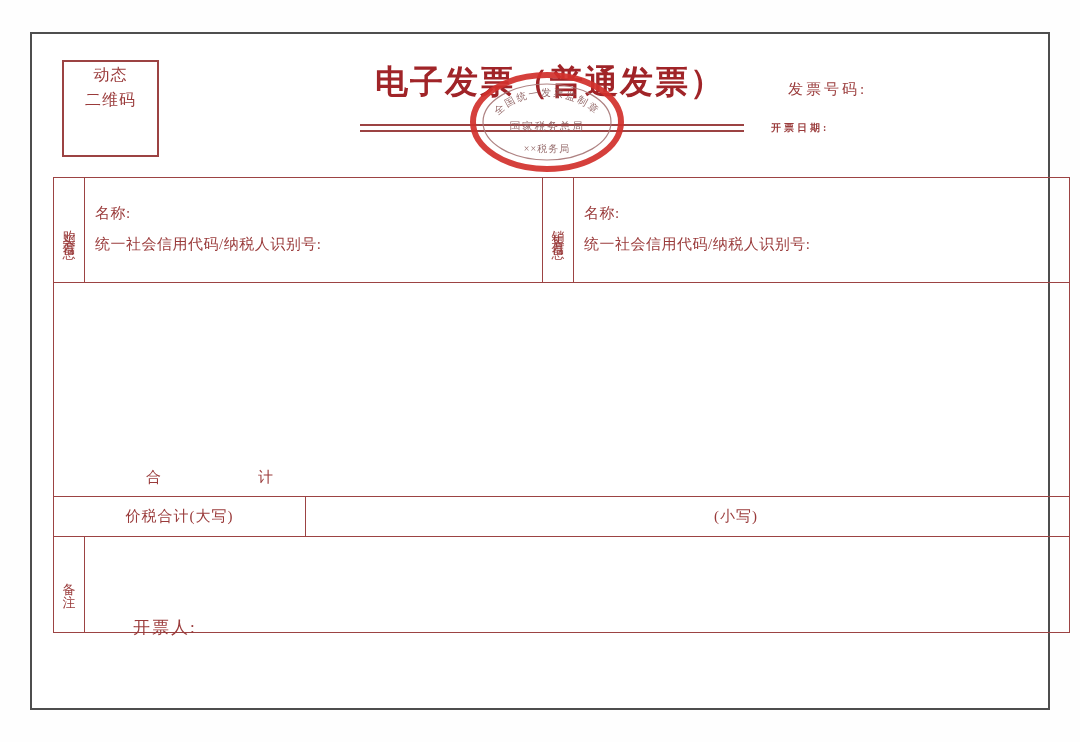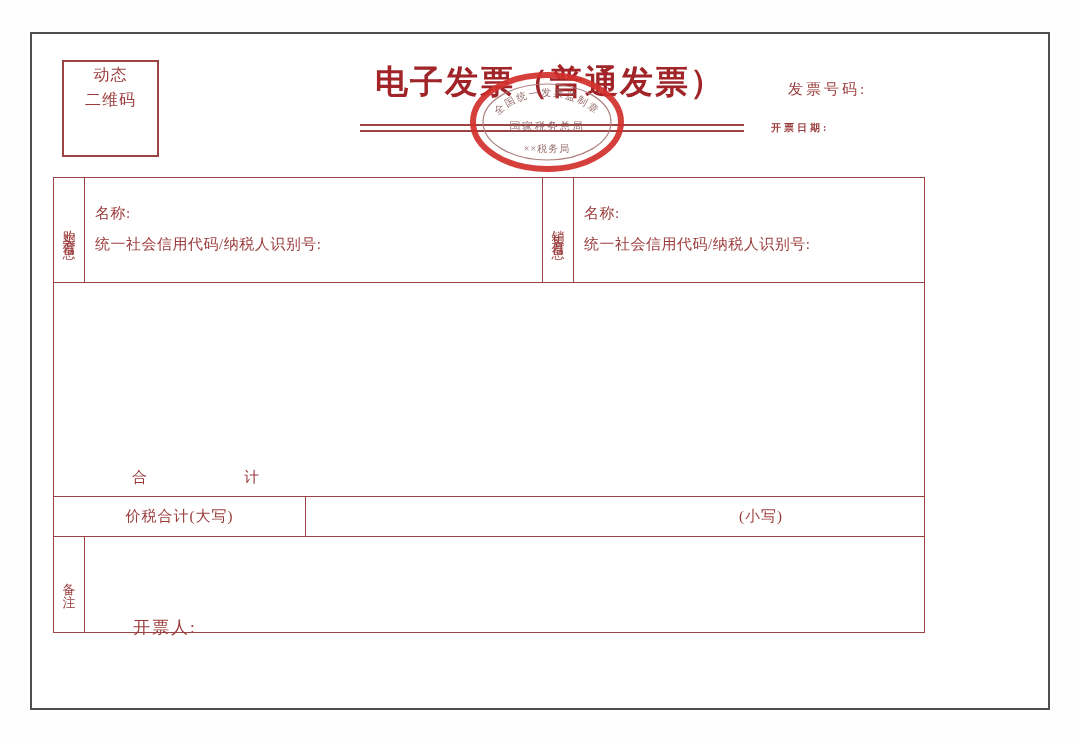--- a/index.html
+++ b/index.html
@@ -30,46 +30,46 @@
   }
   .title-underline{
     position:absolute;left:360px;top:124px;width:384px;height:4px;
     border-top:2px solid #9c4343;border-bottom:2px solid #9c4343;
   }
   .inv-no{position:absolute;left:788px;top:80px;font-size:15px;letter-spacing:3px;white-space:nowrap;}
   .inv-date{position:absolute;left:771px;top:121px;font-size:10px;letter-spacing:3px;white-space:nowrap;font-weight:bold;}
   .stamp{position:absolute;left:466px;top:66px;opacity:0.92;}
   
   .inv-table{
-    position:absolute;left:53px;top:177px;width:872px;height:456px;
+    position:absolute;left:53px;top:177px;width:1017px;height:456px;
     border:1.5px solid #9c4343;box-sizing:border-box;display:flex;flex-direction:column;
     background:transparent;font-size:15px;
   }
   .row{display:flex;box-sizing:border-box;border-bottom:1.5px solid #9c4343;}
   .row-parties{height:105px;}
   .row-items{height:214px;position:relative;}
-  .row-total-line{height:40px;gap:25px;}
+  .row-total-line{height:40px;}
   .row-remarks{flex:1;border-bottom:none;}
   .cell{box-sizing:border-box;}
   .vcell{
     width:31px;border-right:1.5px solid #9c4343;display:flex;
     align-items:center;justify-content:center;
   }
   .vtext{
     writing-mode:vertical-rl;text-orientation:upright;
     font-size:13px;letter-spacing:4px;color:#9a3b3b;line-height:1;
   }
   .vtext-remarks{letter-spacing:12px;}
   .party-content{
     padding:20px 0 0 10px;line-height:31px;letter-spacing:0.5px;
     box-sizing:border-box;
   }
   .buyer-content{width:458px;border-right:1.5px solid #9c4343;}
   .seller-content{flex:1;}
-  .total-span{position:absolute;left:78px;bottom:9px;white-space:pre;letter-spacing:1px;margin-top:12px;}
+  .total-span{position:absolute;left:92px;bottom:9px;white-space:pre;letter-spacing:1px;margin-top:12px;}
   .words-cell{
     width:252px;border-right:1.5px solid #9c4343;display:flex;
     align-items:center;justify-content:center;letter-spacing:1px;
   }
   .figures-cell{flex:1;display:flex;align-items:center;}
   .figures-cell span{margin-left:408px;letter-spacing:1px;}
   .remarks-content{flex:1;}
   .issuer{position:absolute;left:133px;top:616px;font-size:17px;letter-spacing:2px;}
 </style>
 </head>

